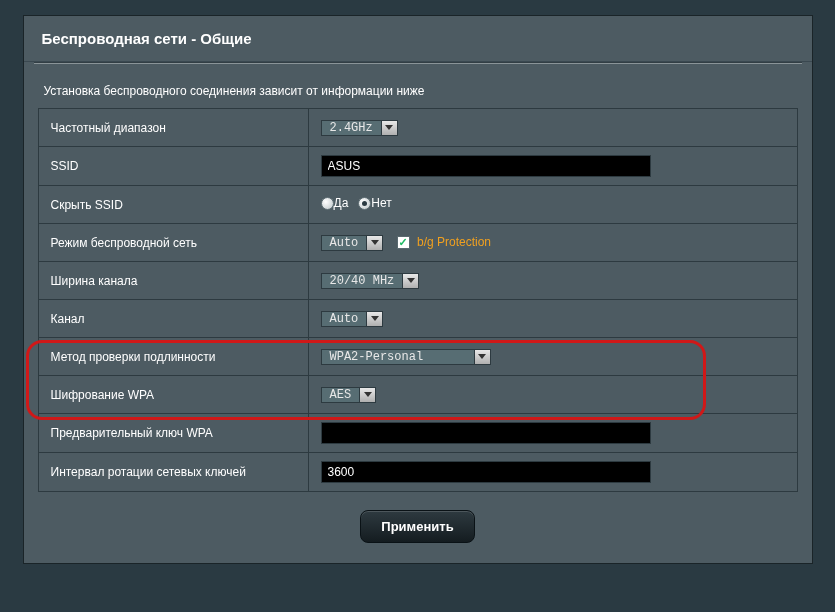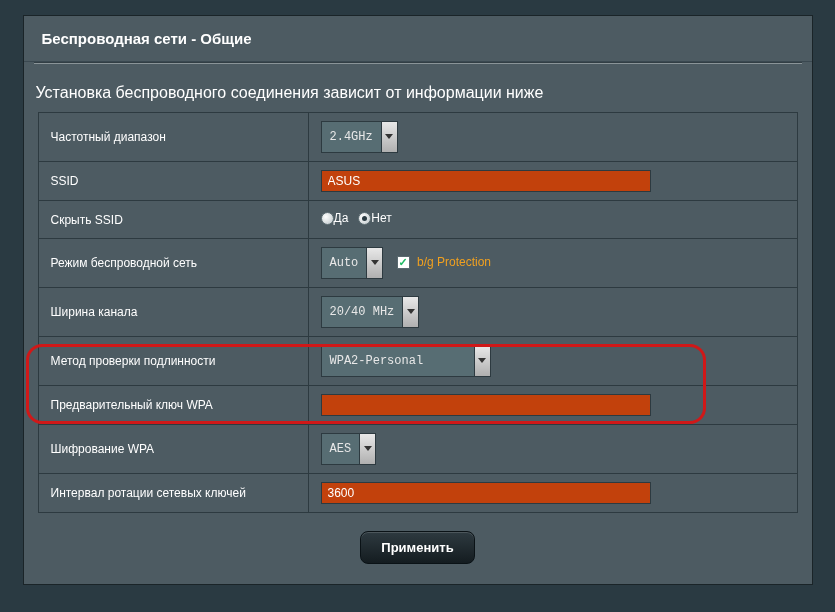--- a/index.html
+++ b/index.html
@@ -24,22 +24,22 @@
   color: #fff;
   border-bottom: 1px solid #3a4850;
 }
 .hr {
   height: 2px;
   background: #8a9498;
   margin: 0 10px 2px;
   border-top: 1px solid #323e44;
 }
 .desc {
-  padding: 18px 12px 10px;
-  font-size: 16px;
+  padding: 18px 20px 10px;
+  font-size: 12px;
   color: #fff;
 }
 .form-table {
   width: calc(100% - 28px);
   margin: 0 14px;
   border-collapse: collapse;
   position: relative;
 }
 .form-table td {
   border: 1px solid #2d3a40;
@@ -52,42 +52,42 @@
   color: #fff;
 }
 .form-table td.field {
   background: #4d5b62;
 }
 .select-wrap {
   display: inline-flex;
   align-items: stretch;
   background: #576d73;
   border: 1px solid #2d3a40;
-  height: 32px;
+  height: 16px;
   font-family: "Courier New", monospace;
   font-size: 12px;
   color: #e8e8e8;
 }
 .select-wrap .val {
   padding: 2px 8px;
   display: flex;
   align-items: center;
   white-space: nowrap;
 }
 .select-wrap .arrow {
   width: 16px;
   background: linear-gradient(#e8e8e8, #b0b0b0);
   border-left: 1px solid #2d3a40;
   display: flex;
   align-items: center;
   justify-content: center;
 }
 .select-wrap .arrow svg { display: block; }
 .text-input {
-  background: #c2410c;
+  background: #000000;
   border: 1px solid #2d3a40;
   height: 22px;
   width: 330px;
   color: #fff;
   font-family: Verdana, sans-serif;
   font-size: 12px;
   padding: 0 6px;
 }
 .radio-group { display: inline-flex; align-items: center; }
 .radio {
@@ -191,49 +191,62 @@
             <span class="val">20/40 MHz</span>
             <span class="arrow">
                   <svg width="8" height="6">
                     <polygon points="0,0 8,0 4,5" fill="#333"></polygon>
                   </svg>
                 </span>
           </div>
         </td>
       </tr>
       <tr>
+        <td class="label">Канал</td>
+        <td class="field">
+          <div class="select-wrap">
+            <span class="val">Auto</span>
+            <span class="arrow">
+                  <svg width="8" height="6">
+                    <polygon points="0,0 8,0 4,5" fill="#333"></polygon>
+                  </svg>
+                </span>
+          </div>
+        </td>
+      </tr>
+      <tr>
         <td class="label">Метод проверки подлинности</td>
         <td class="field">
           <div class="select-wrap" style="width:170px;justify-content:space-between;">
             <span class="val">WPA2-Personal</span>
             <span class="arrow">
                   <svg width="8" height="6">
                     <polygon points="0,0 8,0 4,5" fill="#333"></polygon>
                   </svg>
                 </span>
           </div>
         </td>
       </tr>
       <tr>
+        <td class="label">Шифрование WPA</td>
+        <td class="field">
+          <div class="select-wrap">
+            <span class="val">AES</span>
+            <span class="arrow">
+                  <svg width="8" height="6">
+                    <polygon points="0,0 8,0 4,5" fill="#333"></polygon>
+                  </svg>
+                </span>
+          </div>
+        </td>
+      </tr>
+      <tr>
         <td class="label">Предварительный ключ WPA</td>
         <td class="field">
           <input class="text-input" value="" style="">
-        </td>
-      </tr>
-      <tr>
-        <td class="label">Шифрование WPA</td>
-        <td class="field">
-          <div class="select-wrap">
-            <span class="val">AES</span>
-            <span class="arrow">
-                  <svg width="8" height="6">
-                    <polygon points="0,0 8,0 4,5" fill="#333"></polygon>
-                  </svg>
-                </span>
-          </div>
         </td>
       </tr>
       <tr>
         <td class="label">Интервал ротации сетевых ключей</td>
         <td class="field">
           <input class="text-input" value="3600" style="">
         </td>
       </tr>
     </tbody>
       </table>

